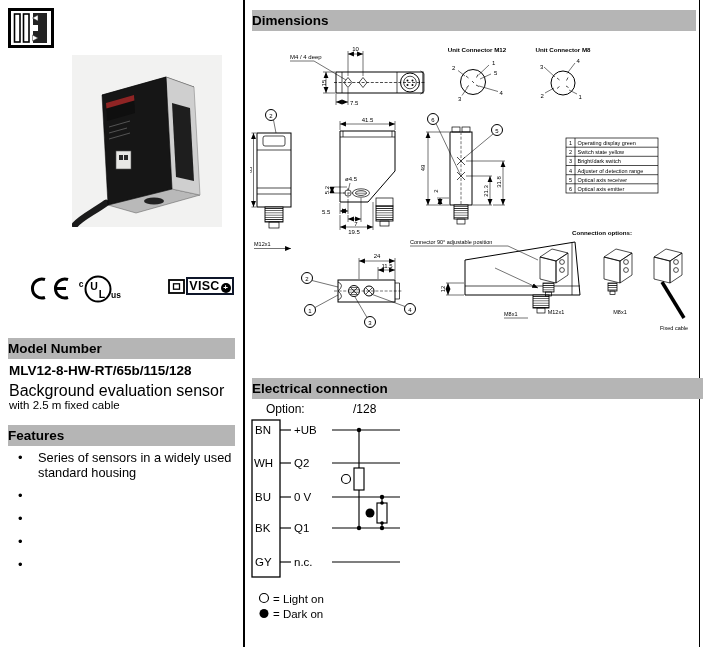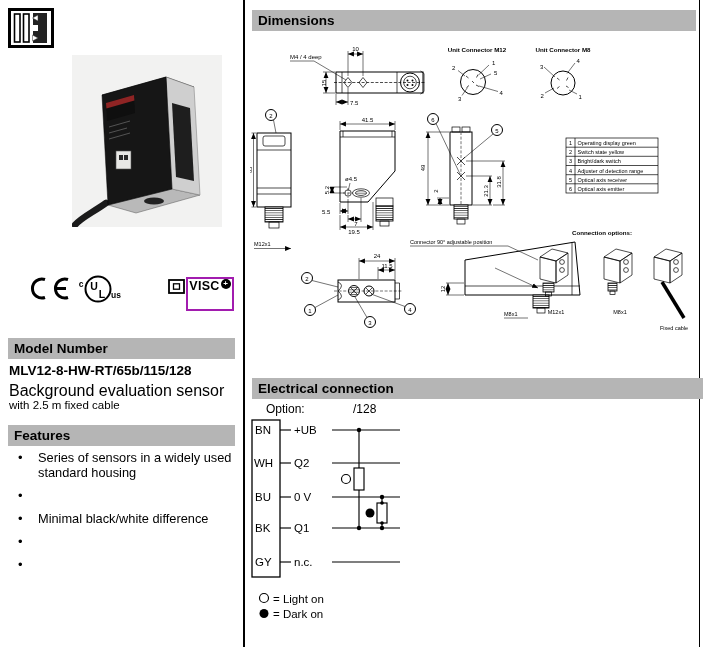--- a/index.html
+++ b/index.html
@@ -1,32 +1,32 @@
 <!DOCTYPE html>
 <html><head>
 <meta charset="utf-8">
 <style>
   html,body{margin:0;padding:0;background:#fff}
   body{width:703px;height:647px;position:relative;overflow:hidden;
        font-family:"Liberation Sans",sans-serif;color:#000;-webkit-font-smoothing:antialiased}
   .abs{position:absolute}
   .hdr{position:absolute;background:#b5b5b5;height:21px;line-height:21px;
-       font-weight:bold;font-size:13.5px;padding-left:6px;box-sizing:border-box;color:#000}
+       font-weight:bold;font-size:13.5px;box-sizing:border-box;color:#000}
   .divider{position:absolute;background:#000}
   
   .model-no{position:absolute;left:9px;top:363px;font-size:13.5px;font-weight:bold}
   .model-desc{position:absolute;left:9px;top:382px;font-size:16px}
   .model-sub{position:absolute;left:9px;top:399px;font-size:11.5px}
   ul.features{position:absolute;left:8px;top:450px;width:227px;margin:0;padding:0;list-style:none}
   ul.features li{display:flex;margin:0 0 8px 0}
   ul.features .bullet{width:30px;padding-left:10px;box-sizing:border-box;font-size:13px;line-height:15px}
   ul.features .ftxt{flex:1;font-size:12.8px;line-height:15px}
   
-  .visco{position:absolute;left:164px;top:5px;width:48px;height:34px;border:2px solid #a21caf;
-         box-sizing:border-box;display:flex;align-items:flex-start;justify-content:center;
+  .visco{position:absolute;left:164px;top:5px;width:48px;height:18px;border:2px solid #0f172a;
+         box-sizing:border-box;display:flex;align-items:flex-end;justify-content:center;
          font-weight:900;font-size:12.5px;letter-spacing:.3px}
   .visco .gear{display:inline-block;width:10px;height:10px;background:#000;border-radius:50%;
                color:#fff;font-size:8px;line-height:10px;text-align:center;margin-left:1px;font-weight:bold}
   
   svg text{font-family:"Liberation Sans",sans-serif;fill:#000}
   .t55{font-size:5.5px}.t6{font-size:6px}.t6b{font-size:6.2px;font-weight:bold}
   .t11{font-size:11.5px}.t12{font-size:12px}
   .mid{text-anchor:middle}
   .ln{stroke:#000;fill:none;stroke-width:1}
   .ln2{stroke:#000;fill:none;stroke-width:0.7}
@@ -106,21 +106,20 @@
 <ul class="features">
   <li>
       <span class="bullet">•</span>
       <span class="ftxt">Series of sensors in a widely used standard housing</span>
     </li>
   <li>
       <span class="bullet">•</span>
     </li>
   <li>
       <span class="bullet">•</span>
-      <span class="ftxt">Minimal black/white difference</span>
     </li>
   <li>
       <span class="bullet">•</span>
     </li>
   <li>
       <span class="bullet">•</span>
     </li>
 </ul>
 
 <div class="divider" style="left:243px;top:0;width:1.5px;height:647px"></div>

